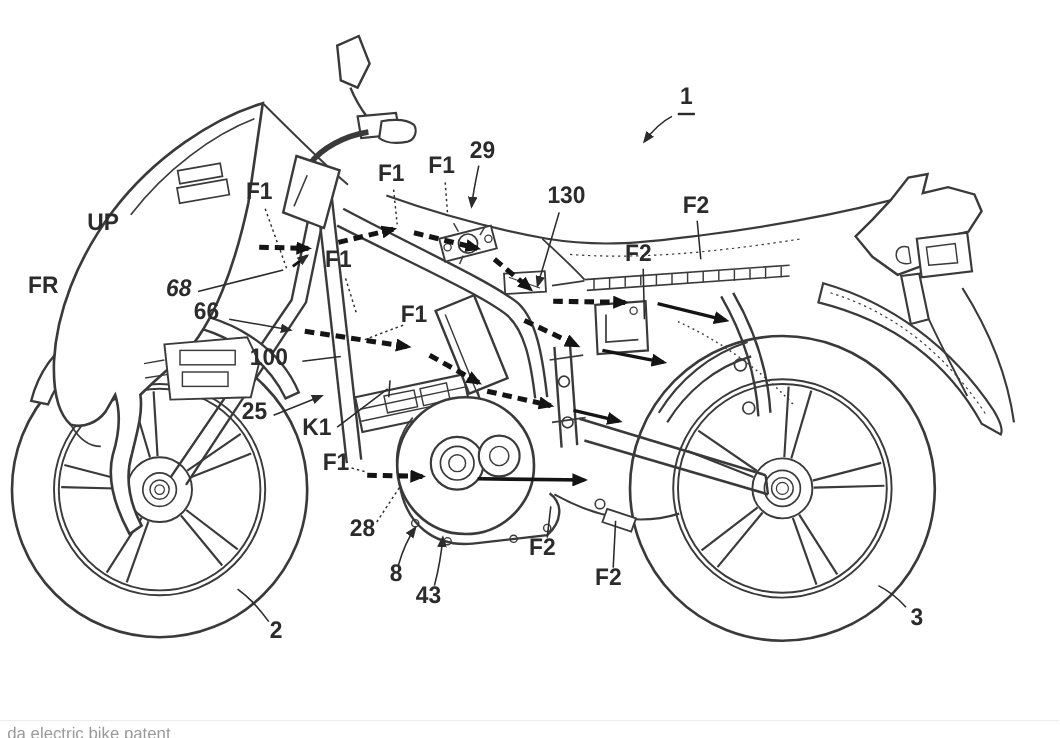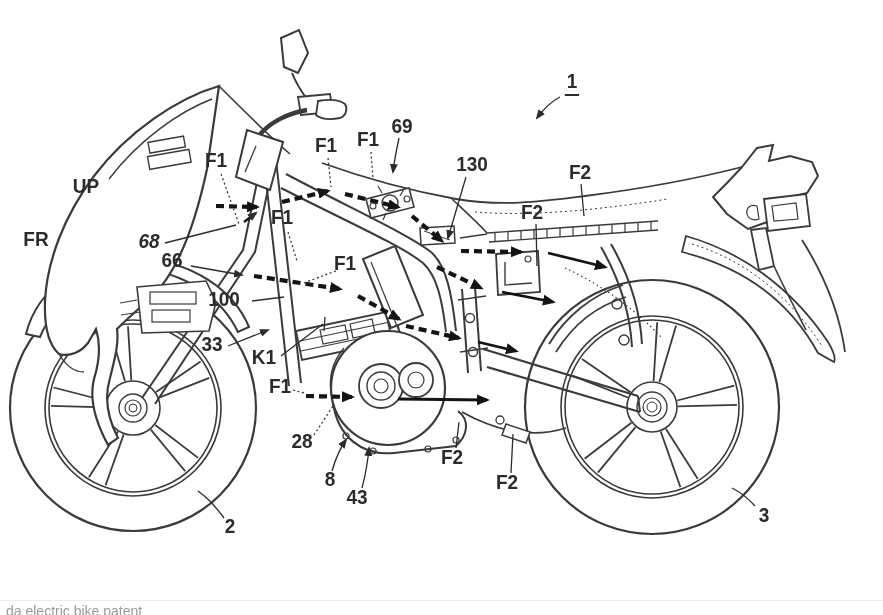--- a/index.html
+++ b/index.html
@@ -247,36 +247,36 @@
       <path d="M293,390 L304,393"></path>
       <path d="M314,435 L333,406"></path>
     </g>
   </g>
 </svg>
 
 <div id="labels">
       <div class="lbl" style="left: 86px; top: 186px;">UP</div>
       <div class="lbl" style="left: 36px; top: 239px;">FR</div>
       <div class="lbl underline" style="left: 572px; top: 83px;">1</div>
-      <div class="lbl" style="left: 402px; top: 126px;">69</div>
+      <div class="lbl" style="left: 402px; top: 126px;">29</div>
       <div class="lbl" style="left: 472px; top: 164px;">130</div>
       <div class="lbl" style="left: 216px; top: 160px;">F1</div>
       <div class="lbl" style="left: 326px; top: 145px;">F1</div>
       <div class="lbl" style="left: 368px; top: 139px;">F1</div>
       <div class="lbl" style="left: 282px; top: 217px;">F1</div>
       <div class="lbl" style="left: 345px; top: 263px;">F1</div>
       <div class="lbl" style="left: 280px; top: 386px;">F1</div>
       <div class="lbl" style="left: 580px; top: 172px;">F2</div>
       <div class="lbl" style="left: 532px; top: 212px;">F2</div>
       <div class="lbl" style="left: 452px; top: 457px;">F2</div>
       <div class="lbl" style="left: 507px; top: 482px;">F2</div>
       <div class="lbl" style="left: 149px; top: 241px; font-style: italic;">68</div>
       <div class="lbl" style="left: 172px; top: 260px; text-align: center;">66</div>
       <div class="lbl" style="left: 224px; top: 299px;">100</div>
-      <div class="lbl" style="left: 212px; top: 344px;">33</div>
+      <div class="lbl" style="left: 212px; top: 344px;">25</div>
       <div class="lbl" style="left: 264px; top: 357px;">K1</div>
       <div class="lbl" style="left: 302px; top: 441px;">28</div>
       <div class="lbl" style="left: 330px; top: 479px;">8</div>
       <div class="lbl" style="left: 357px; top: 497px; text-align: right;">43</div>
       <div class="lbl" style="left: 230px; top: 526px;">2</div>
       <div class="lbl" style="left: 764px; top: 515px;">3</div>
     </div>
 
 <div class="footrule"></div>
 <div class="caption">da electric bike patent</div>

